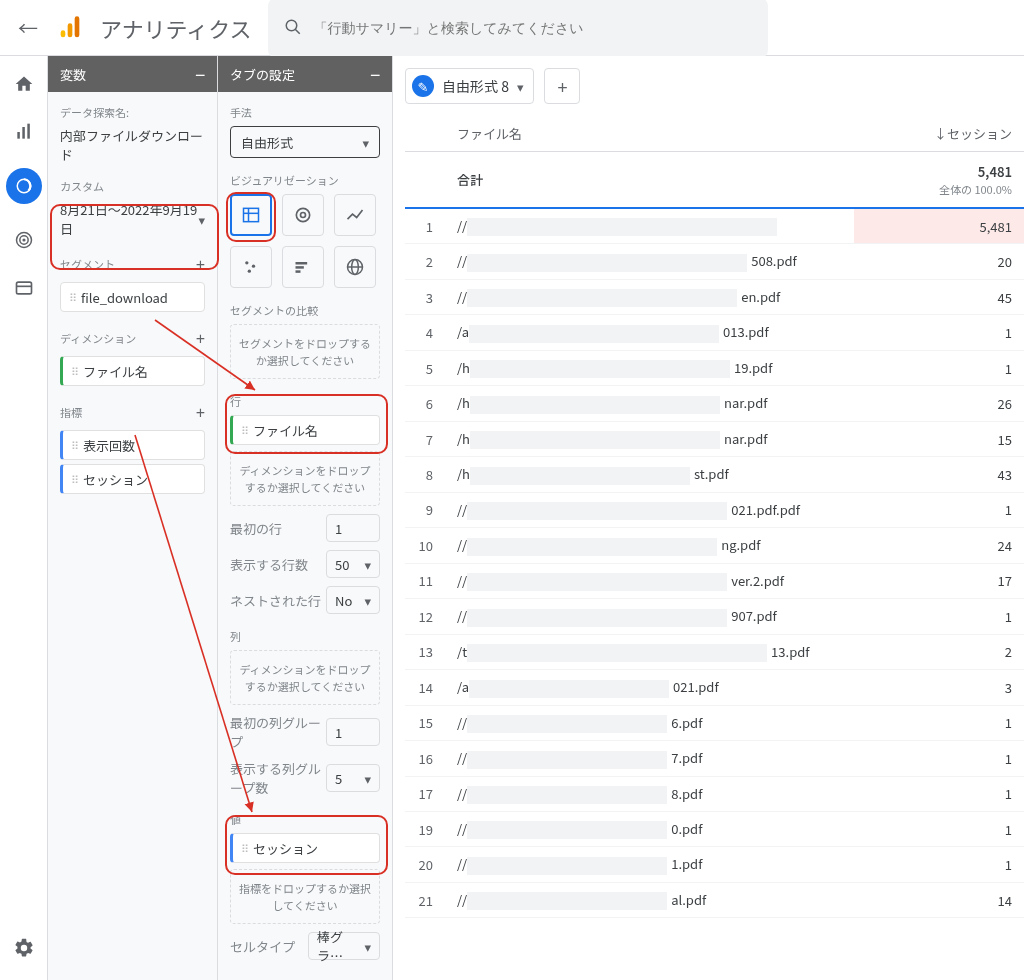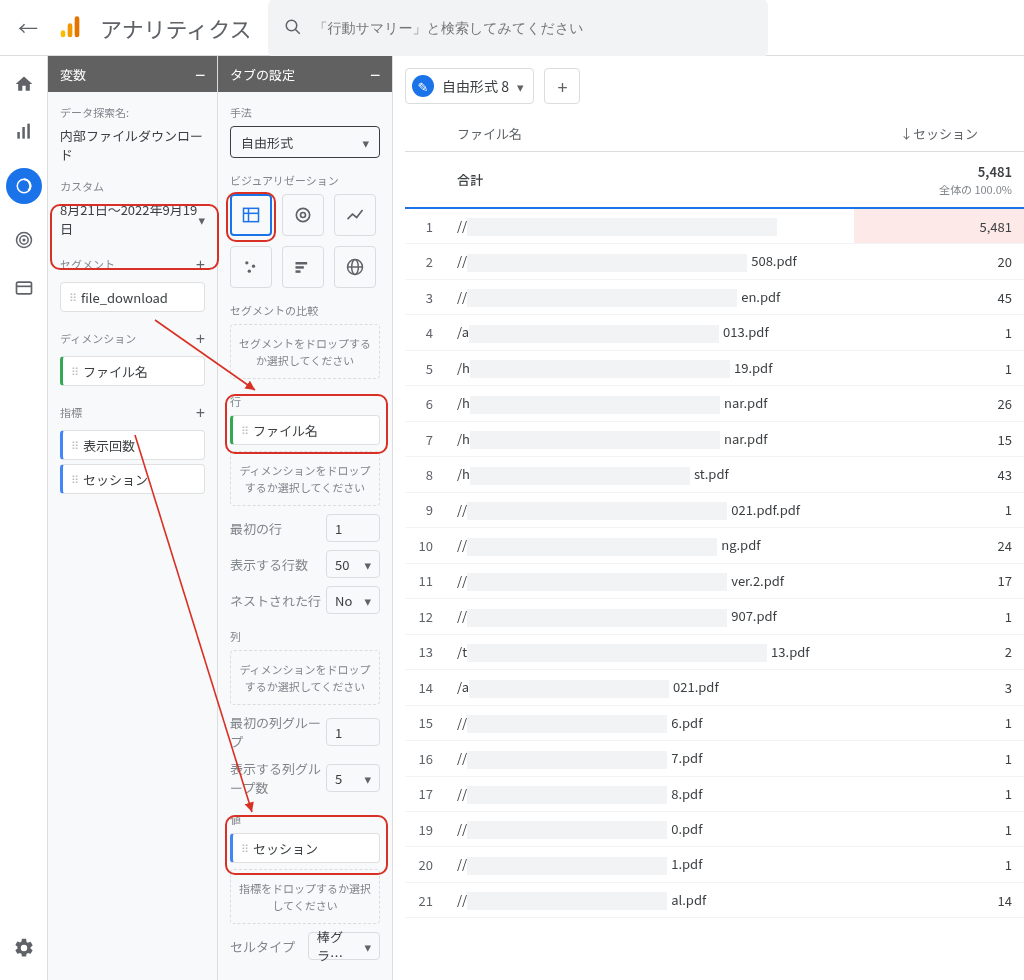--- a/index.html
+++ b/index.html
@@ -52,21 +52,21 @@
 
 .canvas { flex: 1; background: #fff; display: flex; flex-direction: column; padding: 12px 0 0 12px; }
 .tabs-row { display: flex; align-items: center; gap: 10px; }
 .tabchip { height: 36px; border: 1px solid #dadce0; border-radius: 4px; display: flex; align-items: center; padding: 0 10px 0 6px; gap: 8px; font-size: 14px; color: #3c4043; }
 .tabchip .pen { width: 22px; height: 22px; border-radius: 50%; background: #1a73e8; color: #fff; display:flex; align-items:center; justify-content:center; font-size: 13px; }
 .addtab { width: 36px; height: 36px; border: 1px solid #dadce0; border-radius: 4px; display: flex; align-items: center; justify-content: center; color: #5f6368; font-size: 18px; }
 
 .table-wrap { margin-top: 12px; flex: 1; overflow: hidden; }
 table { width: 100%; border-collapse: collapse; font-size: 13px; }
 th { text-align: left; color: #5f6368; font-weight: 400; padding: 8px 12px; border-bottom: 1px solid #dadce0; }
-th.right { text-align: center; }
+th.right { text-align: right; }
 td { padding: 7px 12px; border-bottom: 1px solid #f1f3f4; color: #3c4043; }
 td.num { text-align: right; font-variant-numeric: tabular-nums; }
 td.idx { width: 40px; text-align: right; color: #5f6368; }
 .total-row td { font-weight: 500; color: #3c4043; border-bottom: 2px solid #1a73e8; padding-top: 10px; padding-bottom: 10px; }
 .total-row .sub { font-weight: 400; font-size: 11px; color: #80868b; display:block; }
 .redact { display: inline-block; background: #f1f3f4; height: 18px; vertical-align: middle; margin-right: 4px; }
 .hl td.num { background: #fde9e8; }
 
 
 .anno { position: absolute; border: 2px solid #d93025; border-radius: 10px; pointer-events: none; z-index: 50; }

